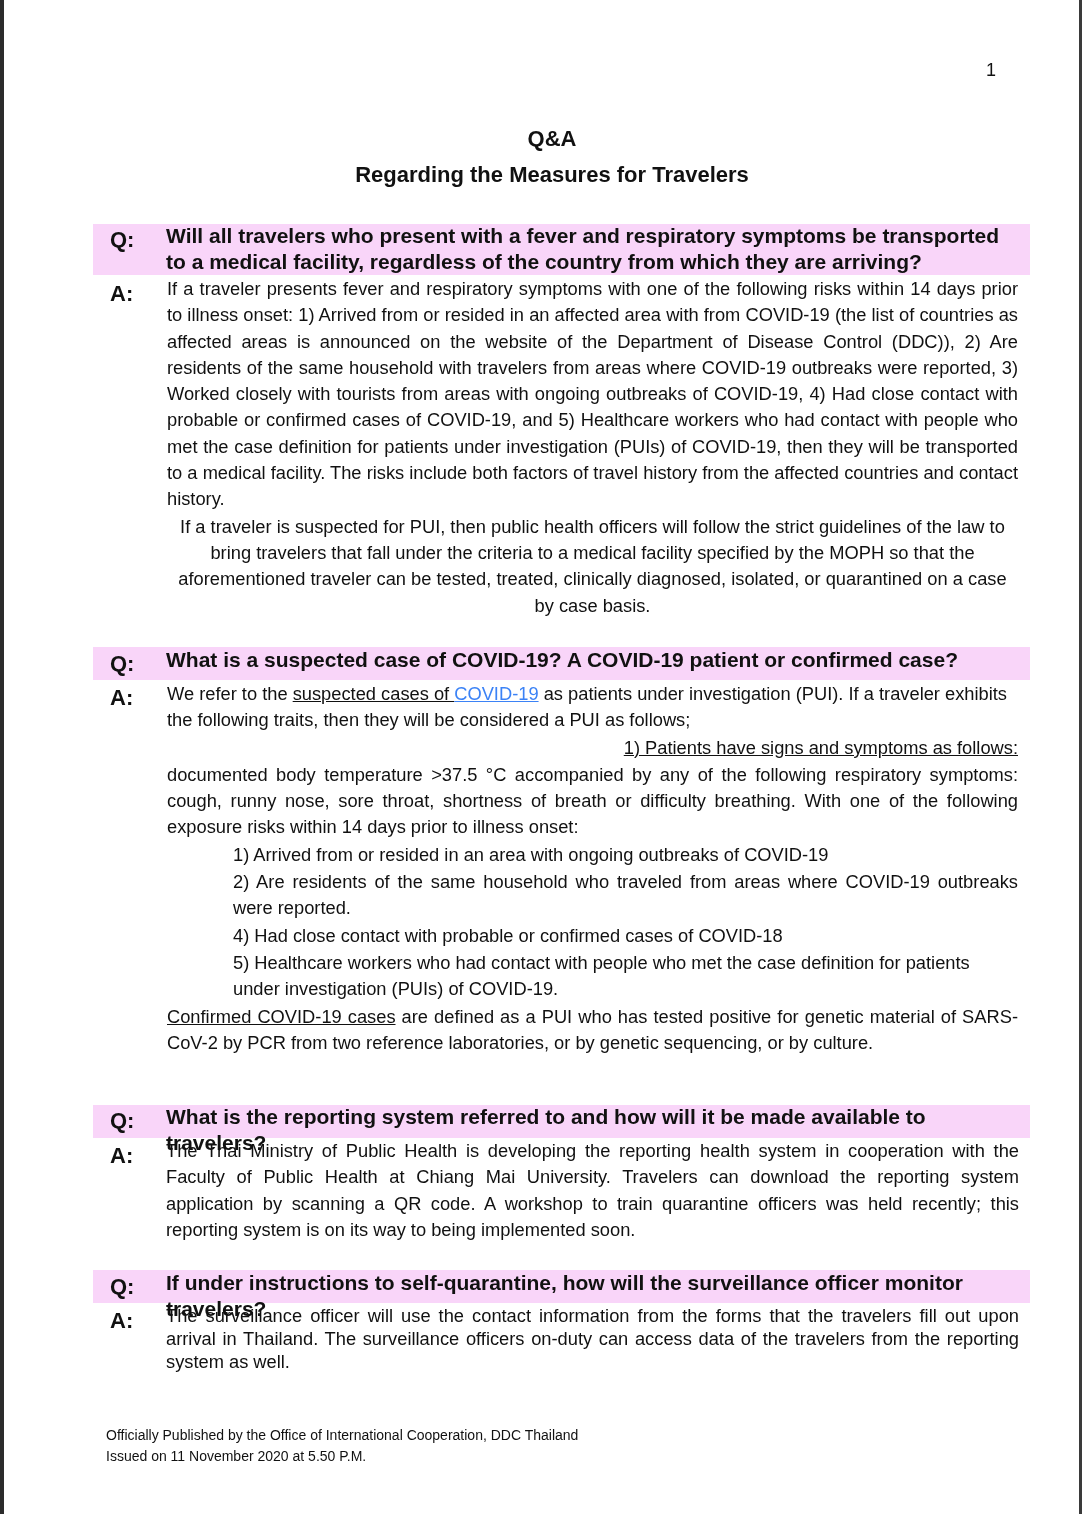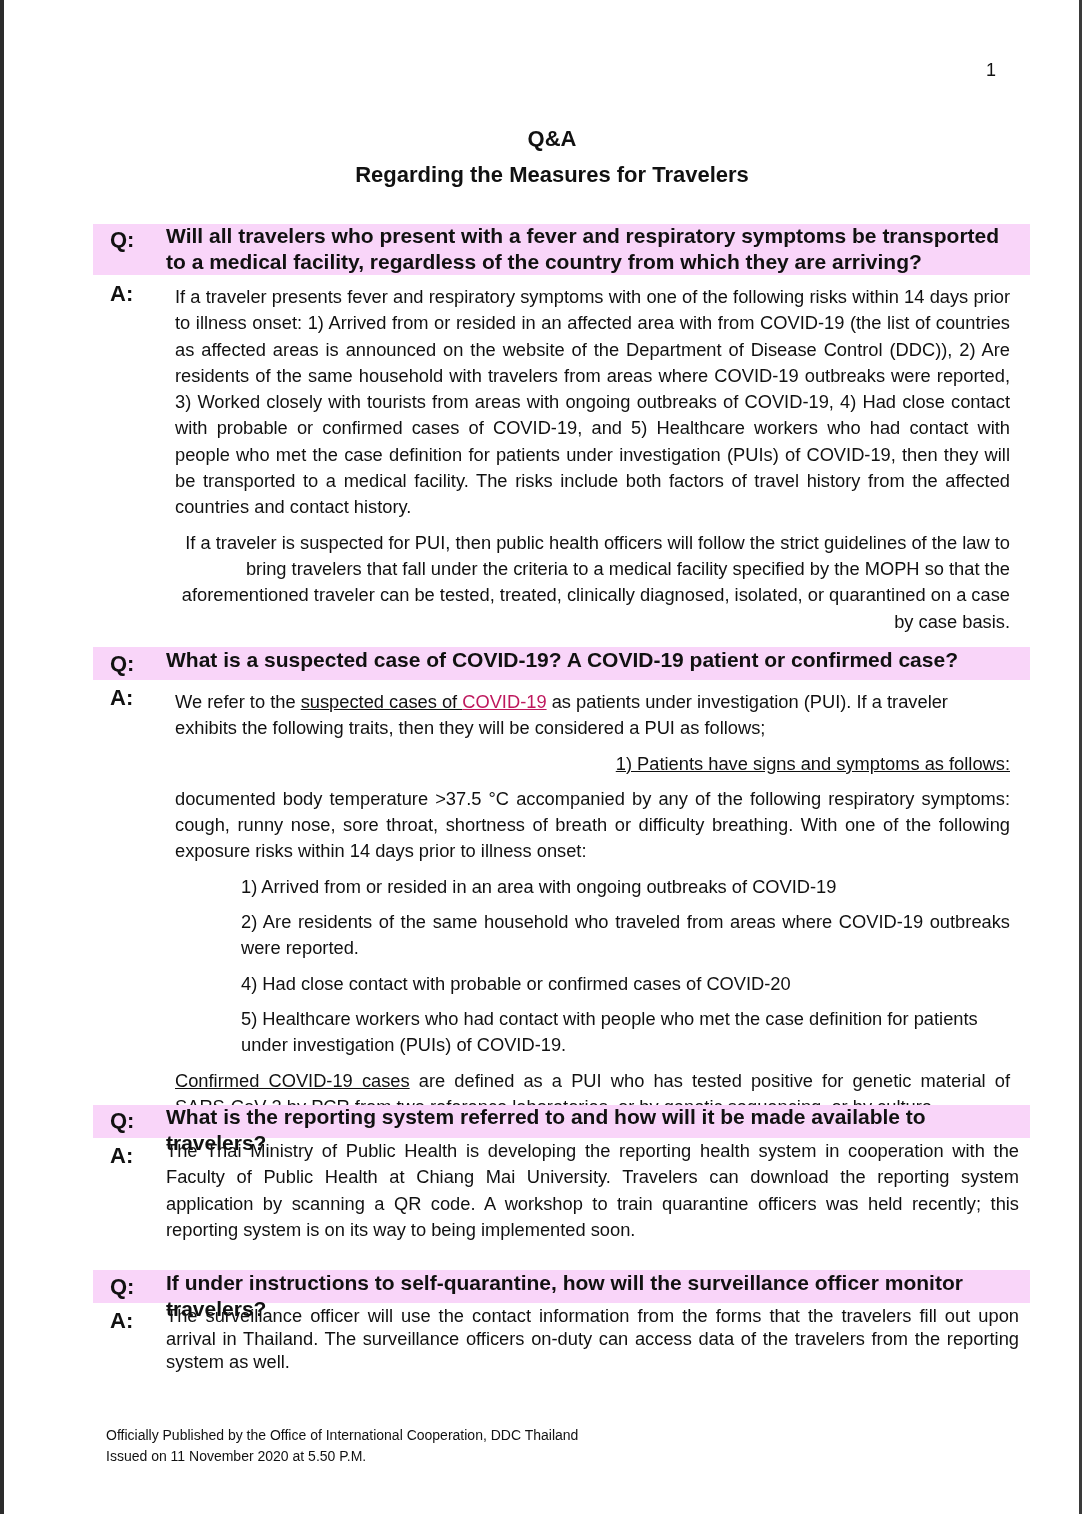--- a/index.html
+++ b/index.html
@@ -21,25 +21,25 @@
       position: absolute; font-weight: bold; font-size: 22px; line-height: 26px;
     }
     .q-text {
       position: absolute; left: 166px; width: 856px;
       font-weight: bold; font-size: 21px; line-height: 26px;
     }
     .a-text {
       position: absolute; left: 166px; width: 853px;
       font-size: 18.3px; line-height: 26.3px; text-align: justify;
     }
-    .a-text p { margin: 9px; }
+    .a-text p { margin: 1px; }
     .a-text .indent1 { padding-left: 34px; text-align: right; text-decoration: underline; }
     .a-text .indent2 { padding-left: 66px; }
     .u { text-decoration: underline; }
-    .link { color: #be185d; text-decoration: underline; }
+    .link { color: #3b82f6; text-decoration: underline; }
     .tight { line-height: 23px; }
 
     .footer { position: absolute; left: 106px; top: 1425px; font-size: 14px; line-height: 21px; }
   </style>
 </head>
 <body>
 
 <div class="edge-left"></div>
 <div class="edge-right"></div>
 
@@ -49,34 +49,34 @@
   <div class="title-1">Q&amp;A</div>
   <div class="title-2">Regarding the Measures for Travelers</div>
 </div>
 
 <div class="q-band" style="top:224px;height:51px;"></div>
 <div class="label" style="left:110px;top:227px;">Q:</div>
 <div class="q-text" style="top:223px;">Will all travelers who present with a fever and respiratory symptoms be transported to a medical facility, regardless of the country from which they are arriving?</div>
 <div class="label" style="left:110px;top:281px;">A:</div>
 <div class="a-text" style="top:275px;">
   <p>If a traveler presents fever and respiratory symptoms with one of the following risks within 14 days prior to illness onset: 1) Arrived from or resided in an affected area with from COVID-19 (the list of countries as affected areas is announced on the website of the Department of Disease Control (DDC)), 2) Are residents of the same household with travelers from areas where COVID-19 outbreaks were reported, 3) Worked closely with tourists from areas with ongoing outbreaks of COVID-19, 4) Had close contact with probable or confirmed cases of COVID-19, and 5) Healthcare workers who had contact with people who met the case definition for patients under investigation (PUIs) of COVID-19, then they will be transported to a medical facility. The risks include both factors of travel history from the affected countries and contact history.</p>
-  <p style="text-align:right;">If a traveler is suspected for PUI, then public health officers will follow the strict guidelines of the law to bring travelers that fall under the criteria to a medical facility specified by the MOPH so that the aforementioned traveler can be tested, treated, clinically diagnosed, isolated, or quarantined on a case by case basis.</p>
+  <p style="text-align:center;">If a traveler is suspected for PUI, then public health officers will follow the strict guidelines of the law to bring travelers that fall under the criteria to a medical facility specified by the MOPH so that the aforementioned traveler can be tested, treated, clinically diagnosed, isolated, or quarantined on a case by case basis.</p>
 </div>
 
 <div class="q-band" style="top:647px;height:33px;"></div>
 <div class="label" style="left:110px;top:651px;">Q:</div>
 <div class="q-text" style="top:647px;">What is a suspected case of COVID-19? A COVID-19 patient or confirmed case?</div>
 <div class="label" style="left:110px;top:685px;">A:</div>
 <div class="a-text" style="top:680px;">
   <p style="text-align:left;"><span>We refer to the </span><span class="u">suspected cases of </span><span class="link">COVID-19</span><span> as patients under investigation (PUI). If a traveler exhibits the following traits, then they will be considered a PUI as follows;</span></p>
   <p class="indent1">1)  Patients have signs and symptoms as follows:</p>
   <p>documented body temperature &gt;37.5 °C accompanied by any of the following respiratory symptoms: cough, runny nose, sore throat, shortness of breath or difficulty breathing. With one of the following exposure risks within 14 days prior to illness onset:</p>
   <p class="indent2" style="text-align:left;">1) Arrived from or resided in an area with ongoing outbreaks of COVID-19</p>
   <p class="indent2">2) Are residents of the same household who traveled from areas where COVID-19 outbreaks were reported.</p>
-  <p class="indent2" style="text-align:left;">4) Had close contact with probable or confirmed cases of COVID-20</p>
+  <p class="indent2" style="text-align:left;">4) Had close contact with probable or confirmed cases of COVID-18</p>
   <p class="indent2" style="text-align:left;">5) Healthcare workers who had contact with people who met the case definition for patients under investigation (PUIs) of COVID-19.</p>
   <p><span class="u">Confirmed COVID-19 cases</span><span> are defined as a PUI who has tested positive for genetic material of SARS-CoV-2 by PCR from two reference laboratories, or by genetic sequencing, or by culture.</span></p>
 </div>
 
 <div class="q-band" style="top:1105px;height:33px;"></div>
 <div class="label" style="left:110px;top:1108px;">Q:</div>
 <div class="q-text" style="top:1104px;">What is the reporting system referred to and how will it be made available to travelers?</div>
 <div class="label" style="left:110px;top:1143px;">A:</div>
 <div class="a-text" style="top:1138px;">The Thai Ministry of Public Health is developing the reporting health system in cooperation with the Faculty of Public Health at Chiang Mai University. Travelers can download the reporting system application by scanning a QR code. A workshop to train quarantine officers was held recently; this reporting system is on its way to being implemented soon.</div>
 

